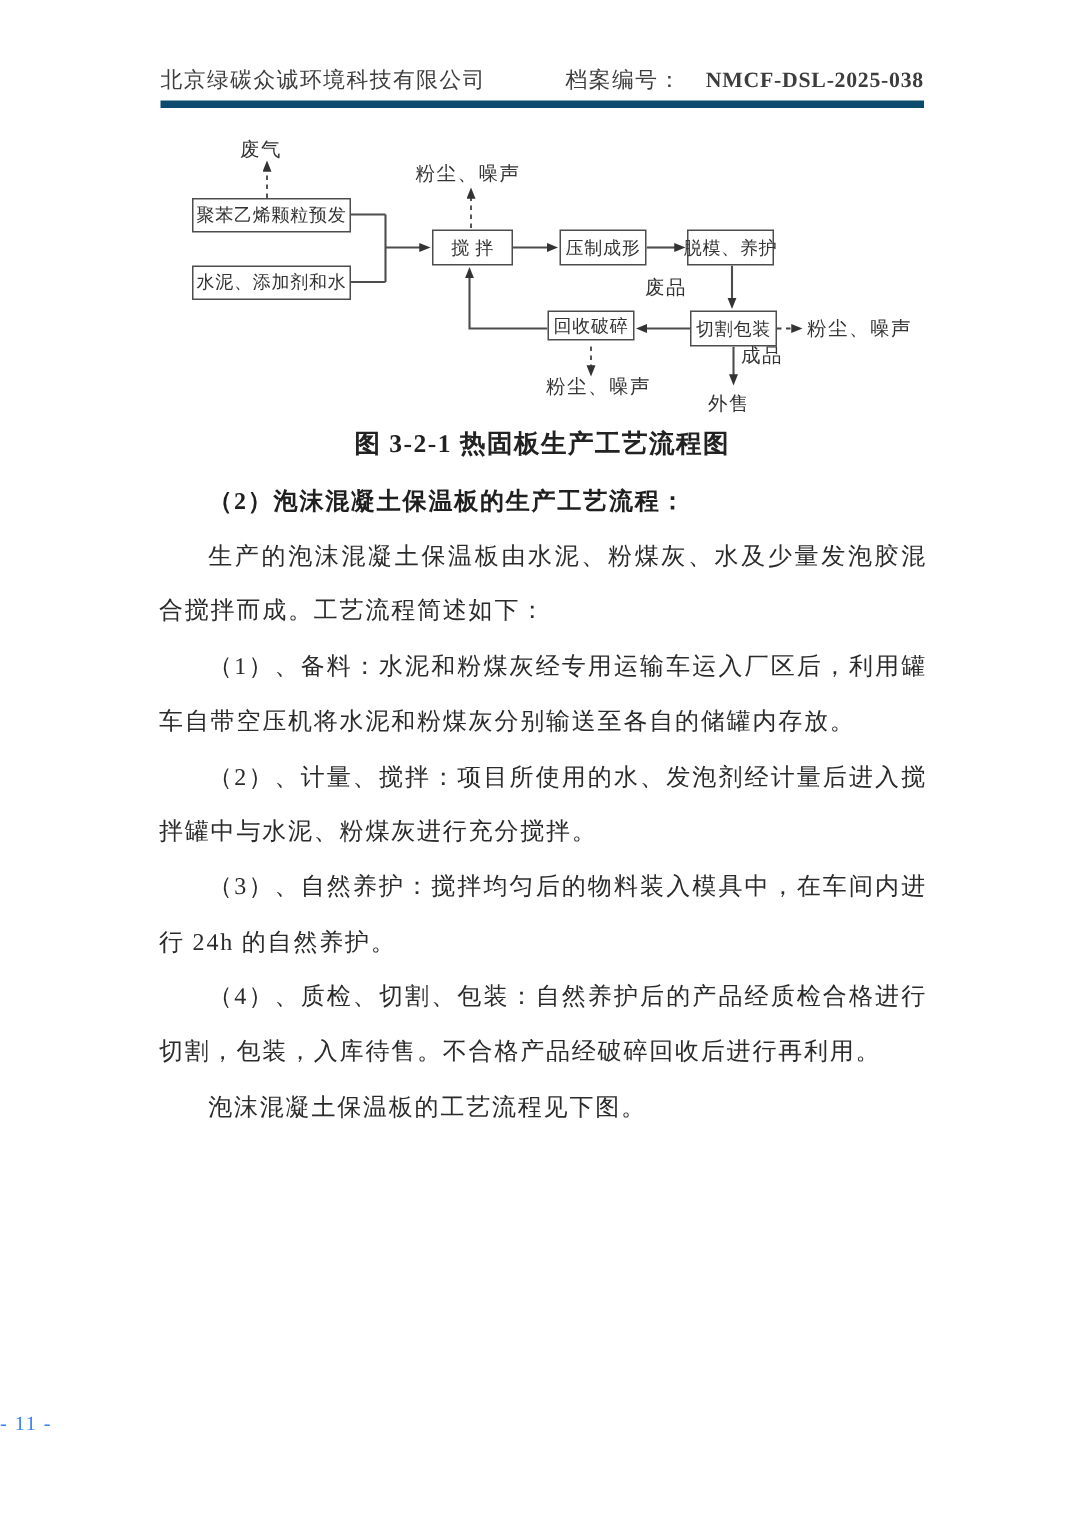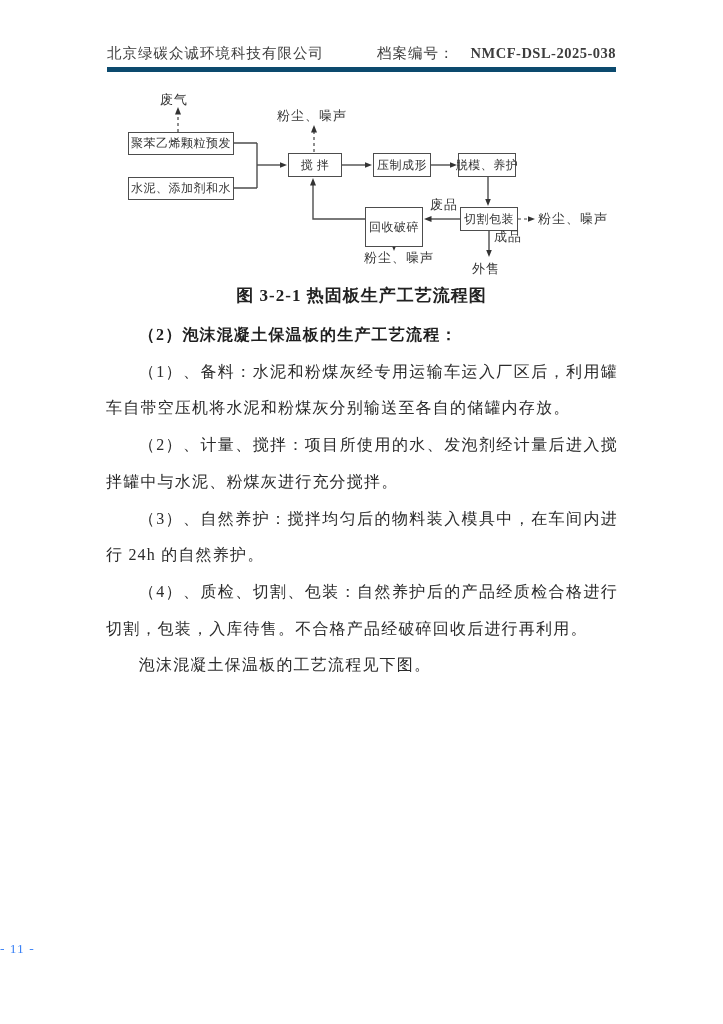--- a/index.html
+++ b/index.html
@@ -83,36 +83,37 @@
     <path d="M214,64 V44" fill="none" stroke="#444" stroke-width="1.2" stroke-dasharray="3,3" marker-end="url(#ah)"></path>
     <path d="M294,143 V156" fill="none" stroke="#444" stroke-width="1.2" stroke-dasharray="3,3" marker-end="url(#ah)"></path>
     <path d="M418,131 H428" fill="none" stroke="#444" stroke-width="1.2" stroke-dasharray="3,3" marker-end="url(#ah)"></path>
   </svg>
 
   <div class="fc-box" style="left:28px; top:44px; width:106px; height:23px;">聚苯乙烯颗粒预发</div>
   <div class="fc-box" style="left:28px; top:89px; width:106px; height:23px;">水泥、添加剂和水</div>
   <div class="fc-box" style="left:188px; top:65px; width:54px; height:24px;">搅 拌</div>
   <div class="fc-box" style="left:273px; top:65px; width:58px; height:24px;">压制成形</div>
   <div class="fc-box" style="left:358px; top:65px; width:58px; height:24px;">脱模、养护</div>
-  <div class="fc-box" style="left:265px; top:119px; width:58px; height:40px;">回收破碎</div>
+  <div class="fc-box" style="left:265px; top:119px; width:58px; height:20px;">回收破碎</div>
   <div class="fc-box" style="left:360px; top:119px; width:58px; height:24px;">切割包装</div>
 
   <span class="fc-label" style="left:60px; top:3px;">废气</span>
   <span class="fc-label" style="left:177px; top:19px;">粉尘、噪声</span>
-  <span class="fc-label" style="left:330px; top:108px;">废品</span>
+  <span class="fc-label" style="left:330px; top:95px;">废品</span>
   <span class="fc-label" style="left:438px; top:122px;">粉尘、噪声</span>
   <span class="fc-label" style="left:394px; top:140px;">成品</span>
   <span class="fc-label" style="left:372px; top:172px;">外售</span>
   <span class="fc-label" style="left:264px; top:161px;">粉尘、噪声</span>
 </div>
 
 <div class="caption">图 3-2-1 热固板生产工艺流程图</div>
 
 <div class="body-text">
   <p class="heading">（2）泡沫混凝土保温板的生产工艺流程：</p>
+  <p>生产的泡沫混凝土保温板由水泥、粉煤灰、水及少量发泡胶混合搅拌而成。工艺流程简述如下：</p>
   <p>（1）、备料：水泥和粉煤灰经专用运输车运入厂区后，利用罐车自带空压机将水泥和粉煤灰分别输送至各自的储罐内存放。</p>
   <p>（2）、计量、搅拌：项目所使用的水、发泡剂经计量后进入搅拌罐中与水泥、粉煤灰进行充分搅拌。</p>
   <p>（3）、自然养护：搅拌均匀后的物料装入模具中，在车间内进行 24h 的自然养护。</p>
   <p>（4）、质检、切割、包装：自然养护后的产品经质检合格进行切割，包装，入库待售。不合格产品经破碎回收后进行再利用。</p>
   <p>泡沫混凝土保温板的工艺流程见下图。</p>
 </div>
 
 <div class="footer">
   <span>- 11 -</span>
 </div>

